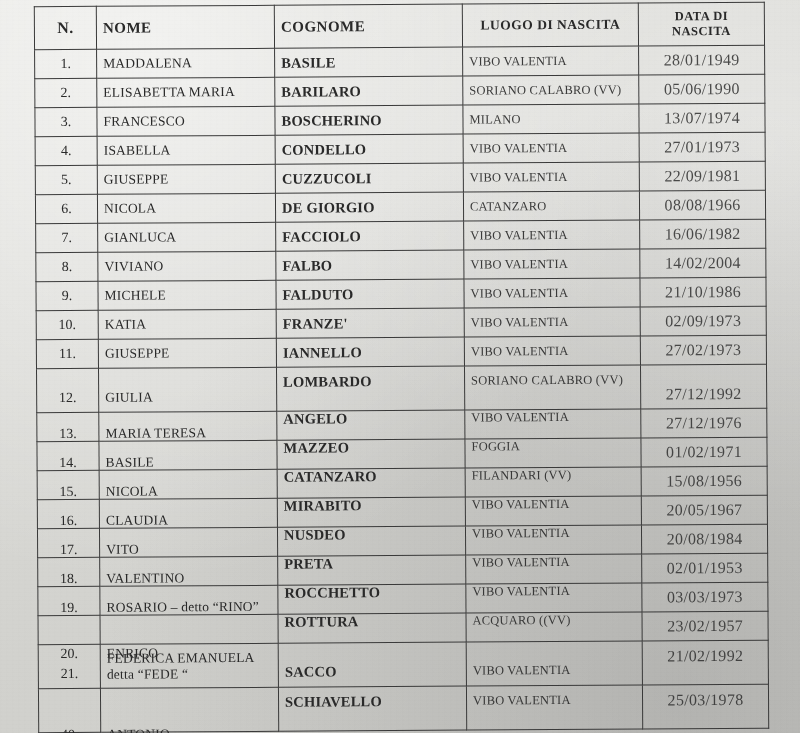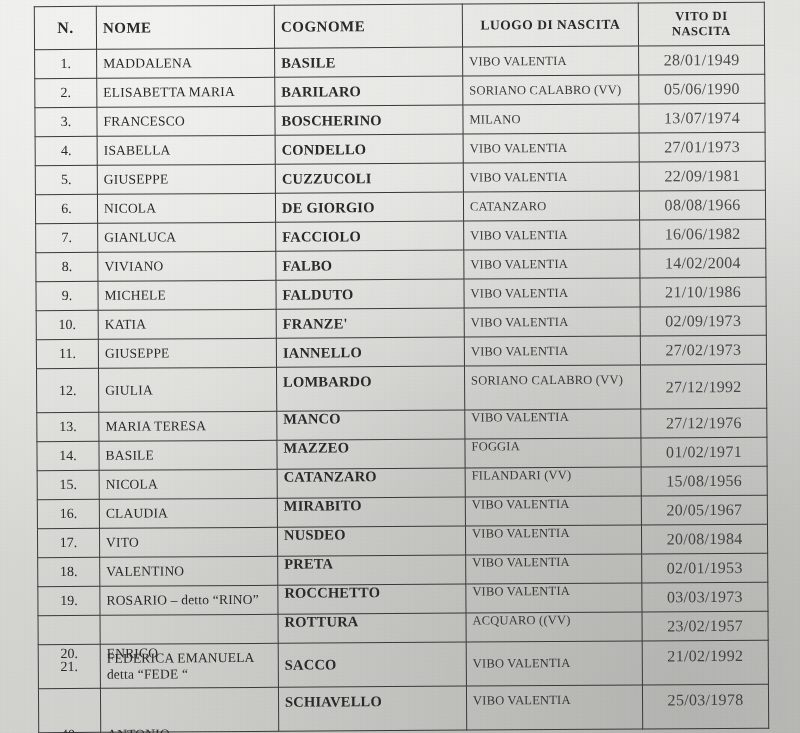--- a/index.html
+++ b/index.html
@@ -100,21 +100,21 @@
   }
   td.data {
     font-size: 16px;
     color: #56565c;
     text-align: center;
     letter-spacing: 0.3px;
   }
 
   
   .shift-up   { position: relative; top: -7px; }
-  .shift-down { position: relative; top: 0; }
+  .shift-down { position: relative; top: 7px; }
   .shift-d2   { position: relative; top: 24px; }
 
   
   td.data span { opacity: 0.82; }
   td.luogo span { opacity: 0.9; font-family: Liberation Serif, serif; }
 
   .tall { height: 44px; }
 </style>
 </head>
 <body>
@@ -129,21 +129,21 @@
         <col class="c-cognome">
         <col class="c-luogo">
         <col class="c-data">
     </colgroup>
     <thead>
       <tr>
         <th class="h-n">N.</th>
         <th class="h-nome">NOME</th>
         <th class="h-cognome">COGNOME</th>
         <th class="h-luogo">LUOGO DI NASCITA</th>
-        <th class="h-data">VITO DI NASCITA</th>
+        <th class="h-data">DATA DI NASCITA</th>
       </tr>
     </thead>
     <tbody>
 
       <tr>
         <td class="n">1.</td>
         <td class="nome">MADDALENA</td>
         <td class="cognome">BASILE</td>
         <td class="luogo"><span>VIBO VALENTIA</span></td>
         <td class="data"><span>28/01/1949</span></td>
@@ -233,21 +233,21 @@
         <td class="n"><span class="shift-down">12.</span></td>
         <td class="nome"><span class="shift-down">GIULIA</span></td>
         <td class="cognome"><span class="shift-up">LOMBARDO</span></td>
         <td class="luogo"><span class="shift-up">SORIANO CALABRO  (VV)</span></td>
         <td class="data"><span class="shift-down">27/12/1992</span></td>
       </tr>
 
       <tr>
         <td class="n"><span class="shift-down">13.</span></td>
         <td class="nome"><span class="shift-down">MARIA TERESA</span></td>
-        <td class="cognome"><span class="shift-up">MANCO</span></td>
+        <td class="cognome"><span class="shift-up">ANGELO</span></td>
         <td class="luogo"><span class="shift-up">VIBO VALENTIA</span></td>
         <td class="data"><span>27/12/1976</span></td>
       </tr>
 
       <tr>
         <td class="n"><span class="shift-down">14.</span></td>
         <td class="nome"><span class="shift-down">BASILE</span></td>
         <td class="cognome"><span class="shift-up">MAZZEO</span></td>
         <td class="luogo"><span class="shift-up">FOGGIA</span></td>
         <td class="data"><span>01/02/1971</span></td>

